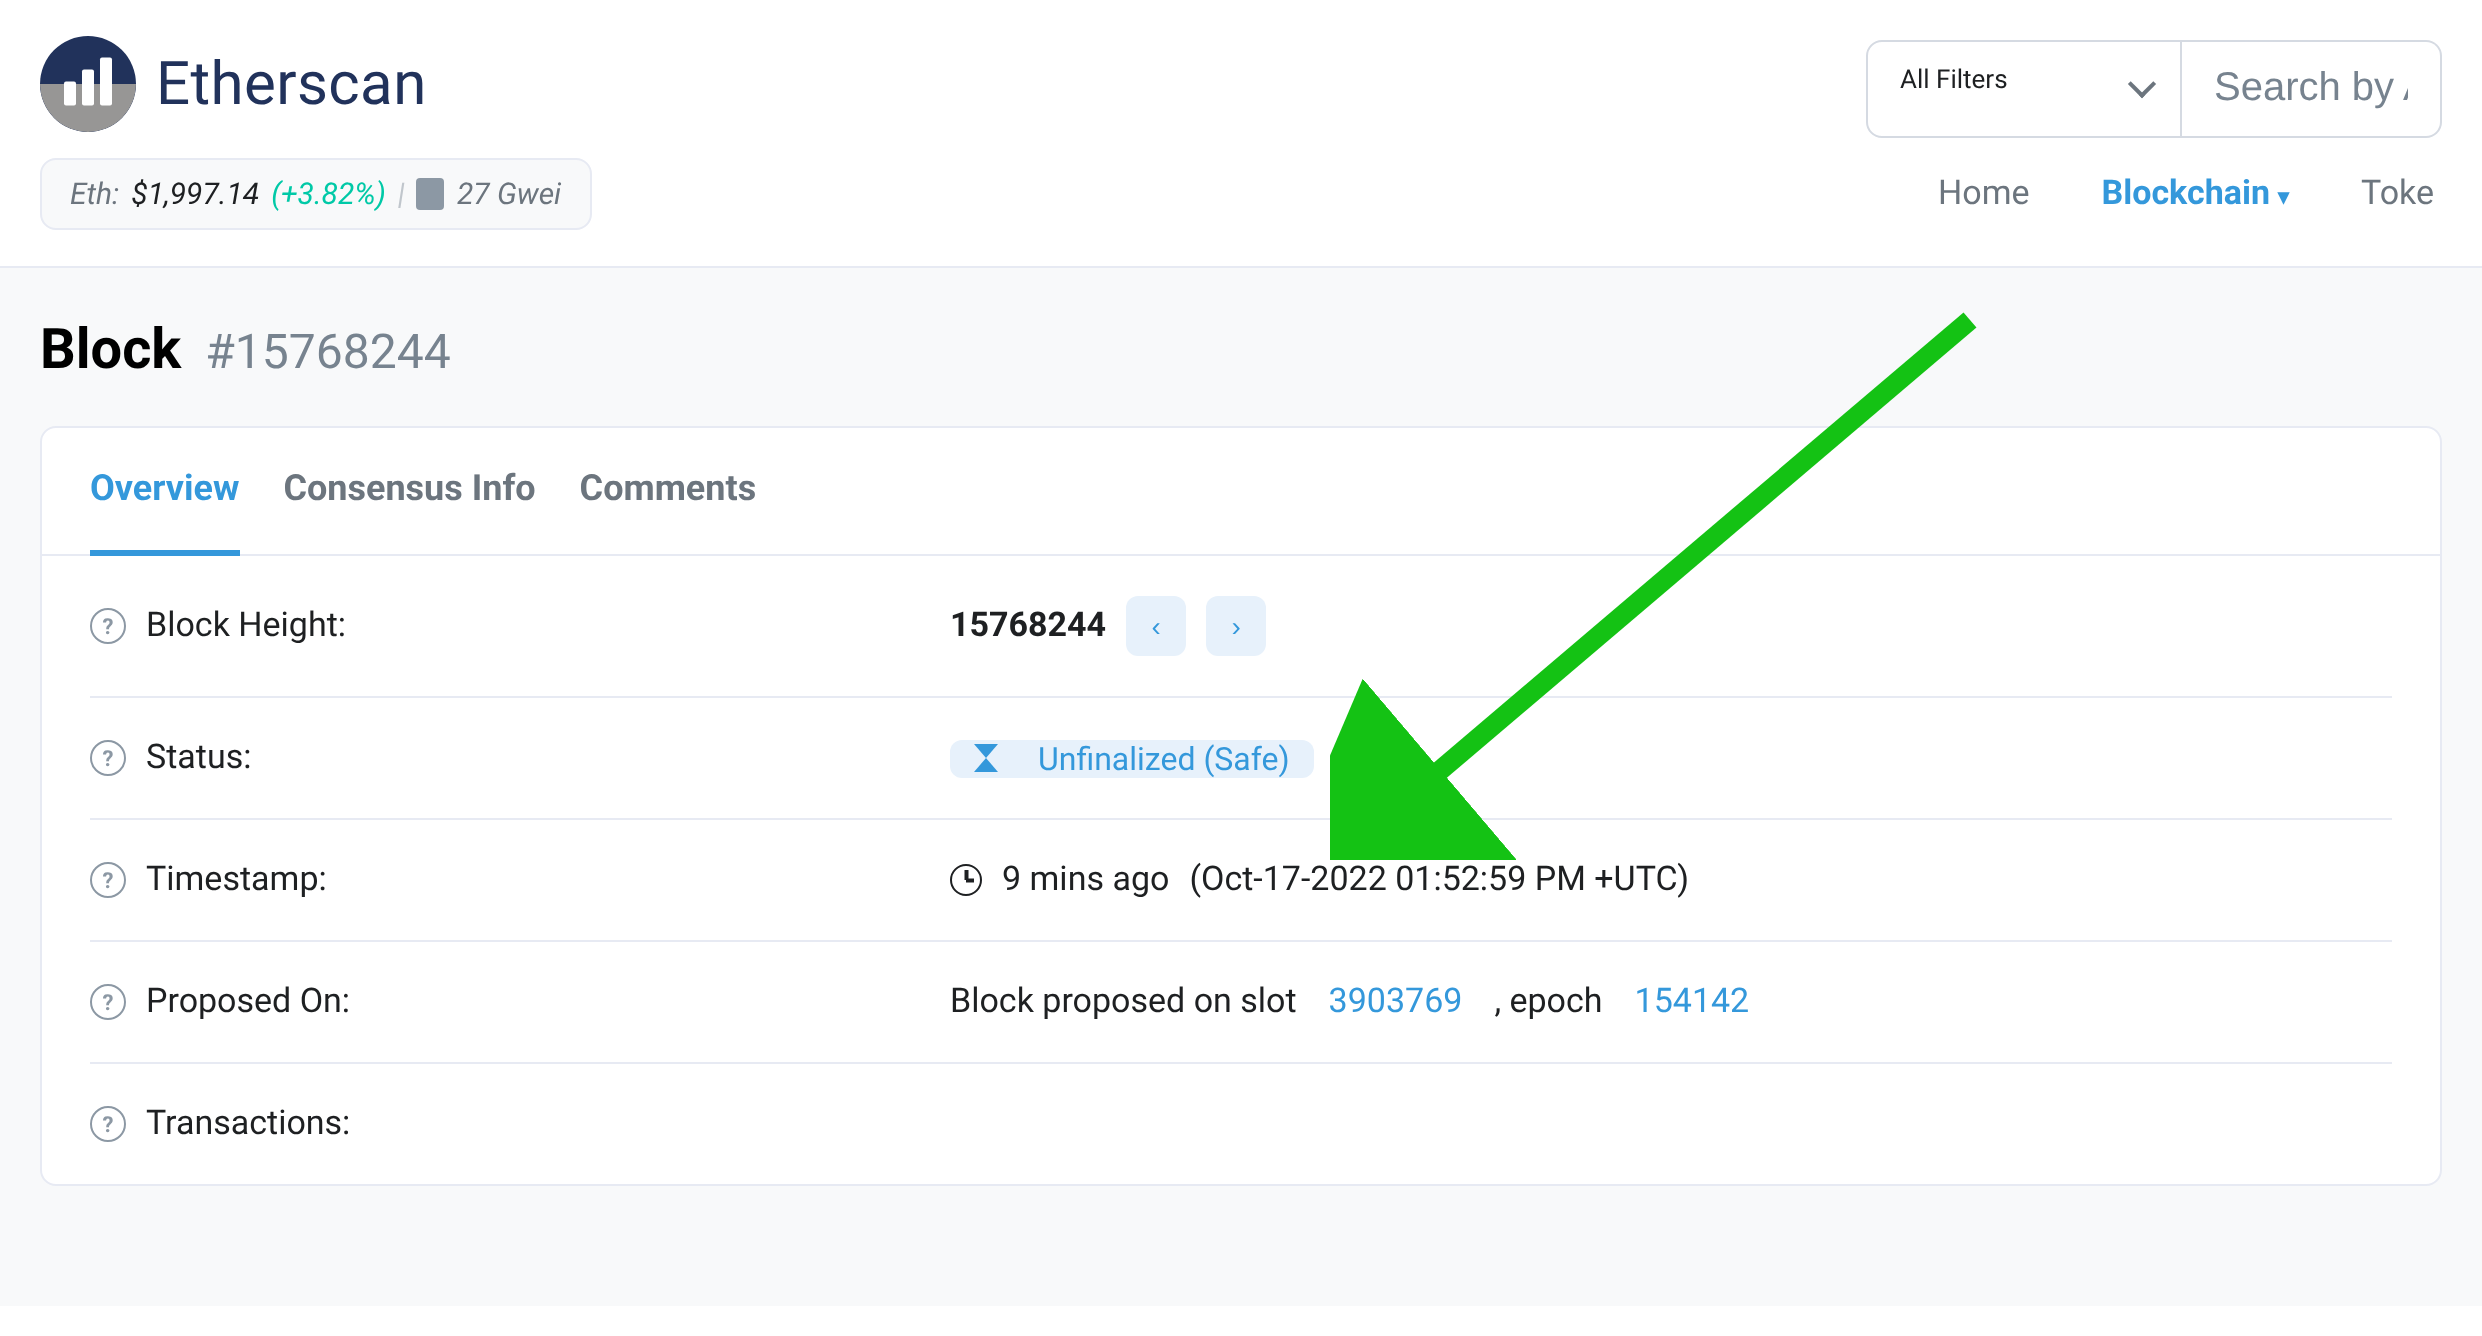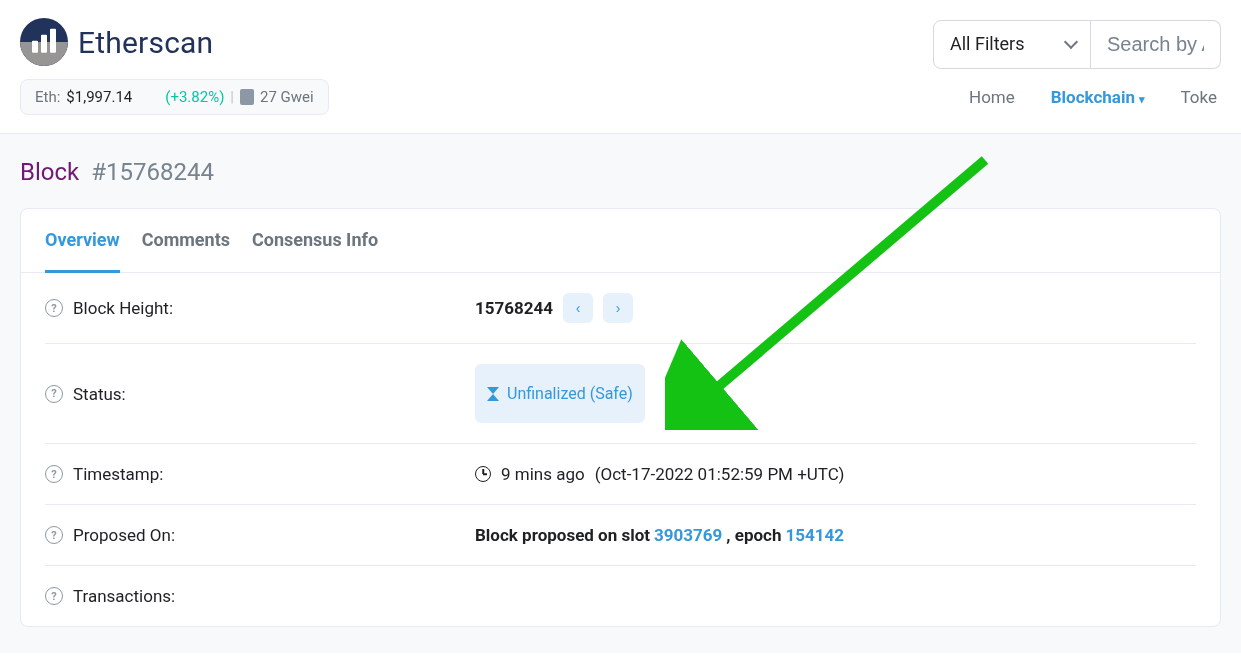--- a/index.html
+++ b/index.html
@@ -6,50 +6,50 @@
 body { font-family:-apple-system,BlinkMacSystemFont,"Segoe UI",Roboto,"Helvetica Neue",Arial,sans-serif; color:#212529; background:#fff; overflow-x:hidden; width:1241px; }
 .header { padding:18px 20px 0 20px; display:flex; align-items:flex-start; justify-content:space-between; }
 .logo-area { display:flex; align-items:center; gap:10px; }
 .logo-circle { width:48px; height:48px; border-radius:50%; background:#21325b; position:relative; overflow:hidden; }
 .logo-circle::after { content:""; position:absolute; left:0; bottom:0; width:48px; height:24px; border-radius:0 0 48px 48px; background:#979695; }
 .logo-bars { position:absolute; left:50%; top:50%; transform:translate(-50%,-55%); display:flex; align-items:flex-end; gap:3px; z-index:2; }
 .logo-bars span { width:6px; background:#fff; border-radius:1px; }
 .logo-bars span:nth-child(1){height:12px;} .logo-bars span:nth-child(2){height:18px;} .logo-bars span:nth-child(3){height:24px;}
 .brand { font-size:30px; color:#21325b; font-weight:400; letter-spacing:.2px; }
 .search-area { display:flex; gap:0; margin-top:2px; }
-.filter-dd { border:1px solid #d5dae2; border-radius:8px 0 0 8px; padding:12px 36px 12px 16px; font-size:18px; color:#1e2022; background:#fff; position:relative; min-width:158px; }
+.filter-dd { border:1px solid #d5dae2; border-radius:8px 0 0 8px; padding:12px 36px 12px 16px; font-size:13px; color:#1e2022; background:#fff; position:relative; min-width:158px; }
 .filter-dd .chev { position:absolute; right:12px; top:50%; transform:translateY(-50%); }
 .search-input { border:1px solid #d5dae2; border-left:none; border-radius:0 8px 8px 0; padding:12px 16px; font-size:20px; width:130px; color:#1e2022; }
 .search-input::placeholder { color:#77838f; }
 .subhead { padding:10px 20px 0 20px; display:flex; justify-content:space-between; align-items:center; }
-.price-pill { background:#f8f9fa; border:1px solid #e7eaf3; border-radius:8px; padding:8px 14px; font-size:15px; color:#6c757e; display:flex; align-items:center; gap:6px; }
+.price-pill { background:#f8f9fa; border:1px solid #e7eaf3; border-radius:8px; padding:8px 14px; font-size:15px; color:#6c757e; display:flex; align-items:center; gap:6px;font-style:italic; }
 .price-pill .val { color:#1e2022; }
-.price-pill .pct { color:#00c9a7;margin-left:27px; }
+.price-pill .pct { color:#00c9a7; }
 .price-pill .sep { color:#c0c6cc; }
 .gas-icon { width:14px; height:16px; display:inline-block; background:#8c98a4; border-radius:2px; position:relative; }
 .nav { display:flex; gap:36px; font-size:17px; color:#6c757e; padding-right:4px; }
 .nav-item.active { color:#3498db;font-weight:bold; }
 .nav-item .chev-sm { margin-left:4px; font-size:11px; }
 .page { background:#f8f9fa; margin-top:18px; padding:24px 20px 0 20px; min-height:520px; border-top:1px solid #e7eaf3; }
 .page-title { display:flex; align-items:baseline; gap:12px; margin-bottom:22px; }
-.page-title h1 { font-size:24px; font-weight:400; color:#701a75; }
+.page-title h1 { font-size:28px; font-weight:700; color:#000000; }
 .page-title .hash { font-size:24px; color:#77838f; font-weight:400; }
 .card { background:#fff; border:1px solid #e7eaf3; border-radius:8px; overflow:hidden; }
 .tabs { display:flex; gap:22px; padding:0 24px; border-bottom:1px solid #e7eaf3; }
 .tab { padding:20px 0; font-size:18px; font-weight:700; color:#6c757e; cursor:pointer; }
 .tab.active { color:#3498db; border-bottom:3px solid #3498db; margin-bottom:-1px; }
 .rows { padding:0 24px; }
 .row { display:flex; padding:20px 0; border-bottom:1px solid #e7eaf3; align-items:center; }
 .row:last-child { border-bottom:none; }
 .row-label { width:430px; display:flex; align-items:center; gap:10px; color:#1e2022; font-size:17px; }
 .help-icon { width:18px; height:18px; border:1.5px solid #8c98a4; border-radius:50%; display:inline-flex; align-items:center; justify-content:center; font-size:11px; color:#8c98a4; font-weight:700; }
 .row-val { flex:1; display:flex; align-items:center; gap:10px; font-size:17px; color:#1e2022; flex-wrap:wrap; }
 .row-val b { font-weight:700; }
 .nav-btn { background:#e7f1fb; color:#3498db; border:none; border-radius:6px; width:30px; height:30px; display:inline-flex; align-items:center; justify-content:center; cursor:pointer; font-size:14px; }
-.badge-status { background:#e7f1fb; color:#3498db; border-radius:6px; padding:20px 12px; font-size:16px; display:inline-flex; align-items:center; gap:8px; }
+.badge-status { background:#e7f1fb; color:#3498db; border-radius:6px; padding:0 12px; font-size:16px; display:inline-flex; align-items:center; gap:20px; }
 .hourglass { display:inline-block; width:12px; height:14px; position:relative; }
 .hourglass::before,.hourglass::after { content:""; position:absolute; left:0; width:0; height:0; border-left:6px solid transparent; border-right:6px solid transparent; }
 .hourglass::before { top:0; border-top:7px solid #3498db; }
 .hourglass::after { bottom:0; border-bottom:7px solid #3498db; }
 .clock-icon { width:16px; height:16px; border:1.5px solid #1e2022; border-radius:50%; position:relative; display:inline-block; }
 .clock-icon::before { content:""; position:absolute; left:50%; top:50%; width:1.5px; height:5px; background:#1e2022; transform-origin:bottom; transform:translate(-50%,-100%); }
 .clock-icon::after { content:""; position:absolute; left:50%; top:50%; width:4px; height:1.5px; background:#1e2022; transform:translate(0,-50%); }
 .link { color:#3498db; }
 .chip { background:#e7f1fb; color:#3498db; border-radius:6px; padding:6px 10px; font-size:16px; }
 .arrow-svg { position:absolute; pointer-events:none; }
@@ -97,22 +97,22 @@
 
 <div class="page">
   <div class="page-title">
     <h1>Block</h1>
     <span class="hash">#15768244</span>
   </div>
 
   <div class="card" style="position:relative;">
     <div class="tabs">
       <div class="tab active">Overview</div>
+      <div class="tab">Consensus Info</div>
       <div class="tab">Comments</div>
-      <div class="tab">Consensus Info</div>
     </div>
     <div class="rows">
       <div class="row">
         <div class="row-label">
             <span class="help-icon">?</span>
             <span>Block Height:</span>
           </div>
         <div class="row-val">
           <b>15768244</b>
           <button class="nav-btn">‹</button>
@@ -140,21 +140,21 @@
           <span class="clock-icon"></span>
           <span>9 mins ago</span>
           <span>(Oct-17-2022 01:52:59 PM +UTC)</span>
         </div>
       </div>
       <div class="row">
         <div class="row-label">
             <span class="help-icon">?</span>
             <span>Proposed On:</span>
           </div>
-        <div class="row-val" style="gap:4px;font-weight:bold;">
+        <div class="row-val" style="gap:16px;">
           <span>Block proposed on slot </span>
           <span class="link">3903769</span>
           <span>, epoch </span>
           <span class="link">154142</span>
         </div>
       </div>
       <div class="row" style="border-bottom:none;">
         <div class="row-label">
             <span class="help-icon">?</span>
             <span>Transactions:</span>

